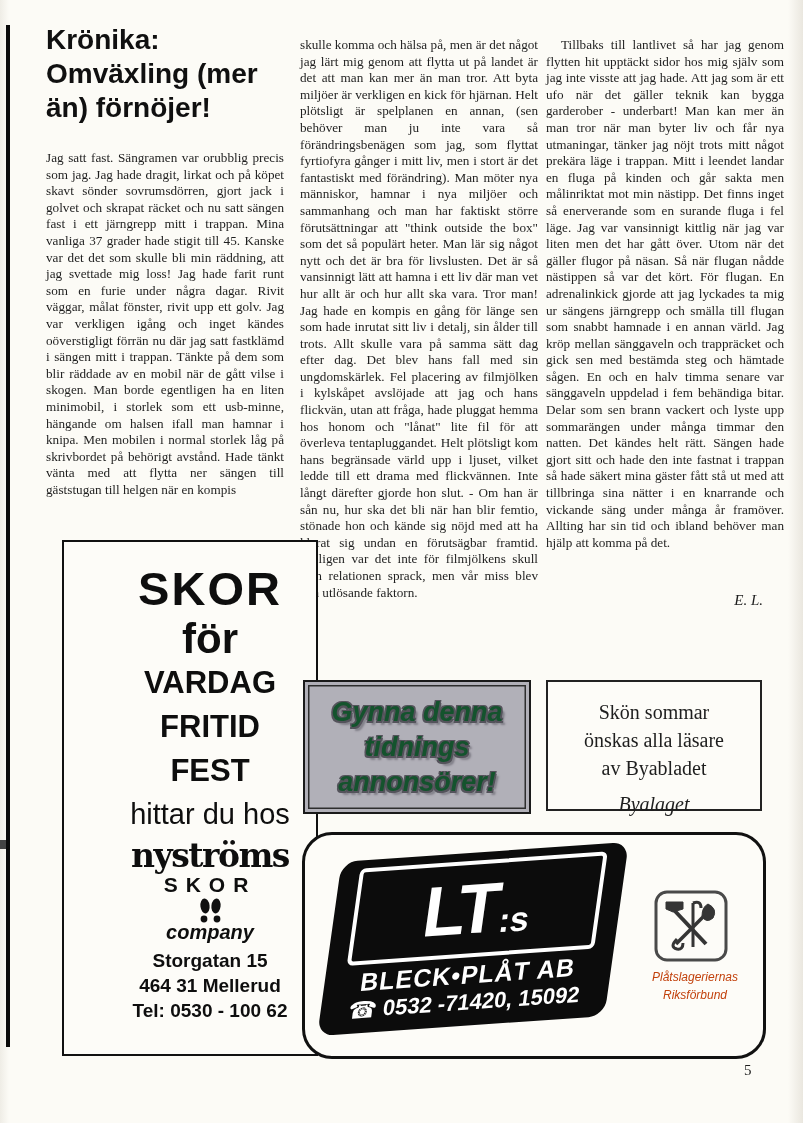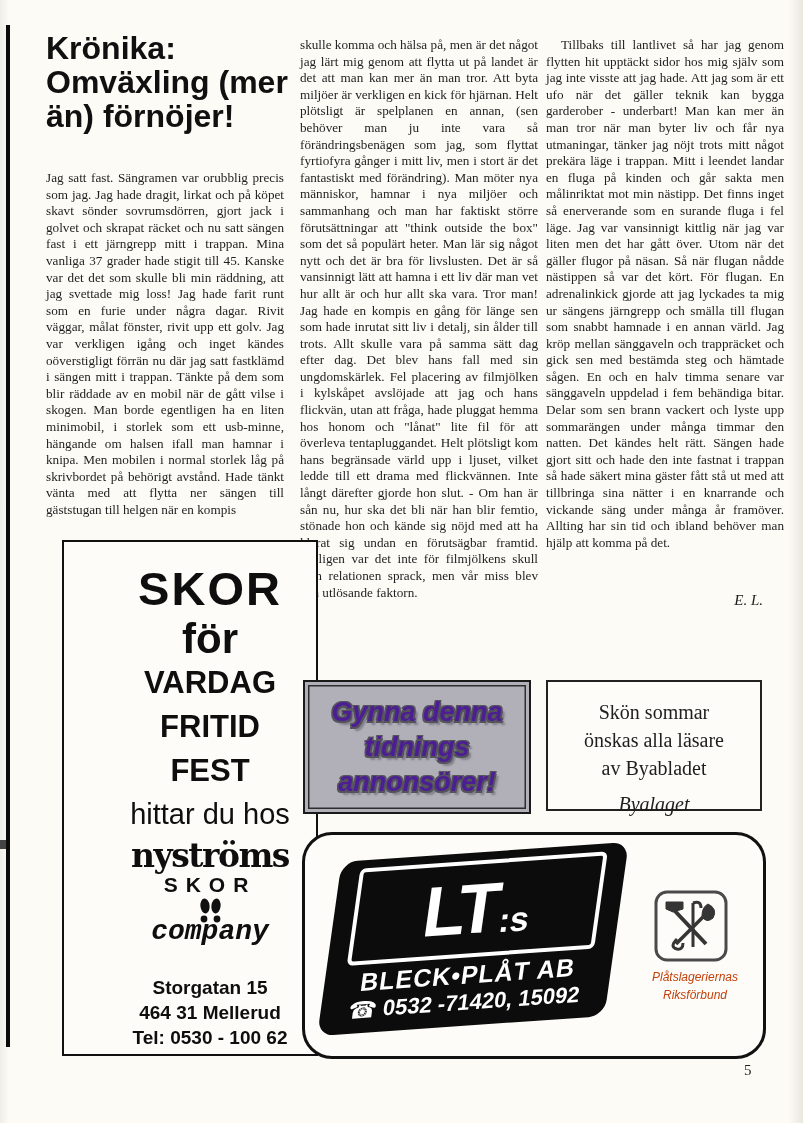--- a/index.html
+++ b/index.html
@@ -6,54 +6,54 @@
   body { background:#9a9a9a; }
   .page {
     position:relative; width:803px; height:1123px; overflow:hidden;
     background:linear-gradient(90deg,#efede6 0px,#fcfbf6 9px,#fcfbf6 788px,#eae7df 803px);
     font-family:"Liberation Serif","DejaVu Serif",serif; color:#1e1e1e;
   }
   .left-rule { position:absolute; left:6px; top:25px; width:4px; height:1022px; background:#0a0a0a; }
   .scan-mark { position:absolute; left:0; top:840px; width:6px; height:9px; background:#444; }
 
   .article-title {
-    position:absolute; left:46px; top:31px; width:242px;
+    position:absolute; left:46px; top:23px; width:242px;
     font-family:"Liberation Sans","DejaVu Sans",sans-serif; font-weight:bold;
-    font-size:32px; line-height:34px; color:#101010; white-space:pre-line;
+    font-size:28px; line-height:34px; color:#101010; white-space:pre-line;
   }
   .body-text { position:absolute; width:238px; font-size:13.2px; line-height:16.6px; text-align:justify; }
-  .col1 { left:46px; top:150px;margin-top:20px; }
+  .col1 { left:46px; top:150px; }
   .col2 { left:300px; top:37px; }
   .col3 { left:546px; top:37px; text-indent:15px; }
   .signature { position:absolute; left:545px; top:592px; width:218px; text-align:right; padding-right:30px; font-style:italic; font-size:15px; }
 
   .skor-box {
     position:absolute; left:62px; top:540px; width:212px; height:512px;
     border:2.5px solid #111; background:#fdfcf8; text-align:center;
     font-family:"Liberation Sans","DejaVu Sans",sans-serif; color:#0e0e0e;padding-left:40px;
   }
   .skor-l1 { margin-top:20px; font-size:47px; line-height:54px; font-weight:bold; letter-spacing:2px; }
   .skor-l2 { font-size:42px; line-height:45px; font-weight:bold; }
   .skor-l3,.skor-l4,.skor-l5 { font-size:31px; line-height:44px; font-weight:bold; }
   .skor-l6 { font-size:29px; line-height:42px; font-weight:normal; }
   .brand { margin-top:4px; font-family:"DejaVu Serif",serif; font-weight:bold; font-size:33px; line-height:33px; letter-spacing:-1.5px; }
   .brand-sub { font-size:21px; line-height:23px; font-weight:bold; letter-spacing:8px; margin-top:1px; }
   .footprints { margin-top:1px; margin-bottom:-12px; }
-  .brand-script { font-family:Liberation Mono, monospace; font-style:italic; font-weight:bold; font-size:28px; line-height:26px; }
-  .skor-address { margin-top:30px; font-size:19px; line-height:25px; font-weight:bold; }
+  .brand-script { font-family:Liberation Sans, sans-serif; font-style:italic; font-weight:bold; font-size:20px; line-height:26px; }
+  .skor-address { margin-top:3px; font-size:19px; line-height:25px; font-weight:bold; }
 
   .promo-box {
     position:absolute; left:303px; top:680px; width:224px; height:130px;
     background:#b1b0b8; border:2.5px solid #1a1a1a;
     box-shadow:inset 0 0 0 3px #b1b0b8, inset 0 0 0 4.5px #2e2e2e;
     display:flex; align-items:center; justify-content:center;
   }
   .promo-text {
     font-family:"Liberation Sans","DejaVu Sans",sans-serif; font-weight:bold; font-style:italic;
-    font-size:27px; line-height:35px; text-align:center; white-space:pre-line; color:#4c1d95;
+    font-size:27px; line-height:35px; text-align:center; white-space:pre-line; color:#14532d;
     text-shadow:-1.5px -1.5px 0 #54535b, 1.5px -1.5px 0 #54535b, -1.5px 1.5px 0 #54535b, 1.5px 1.5px 0 #54535b, 3.5px 3.5px 2px #807f88;
   }
 
   .greeting-box {
     position:absolute; left:546px; top:680px; width:212px; height:127px;
     border:2px solid #222; background:#fdfcf8; text-align:center;
   }
   .greeting-text { margin-top:16px; font-size:20px; line-height:28px; white-space:pre-line; }
   .greeting-sig { margin-top:11px; font-style:italic; font-size:20px; }
 

